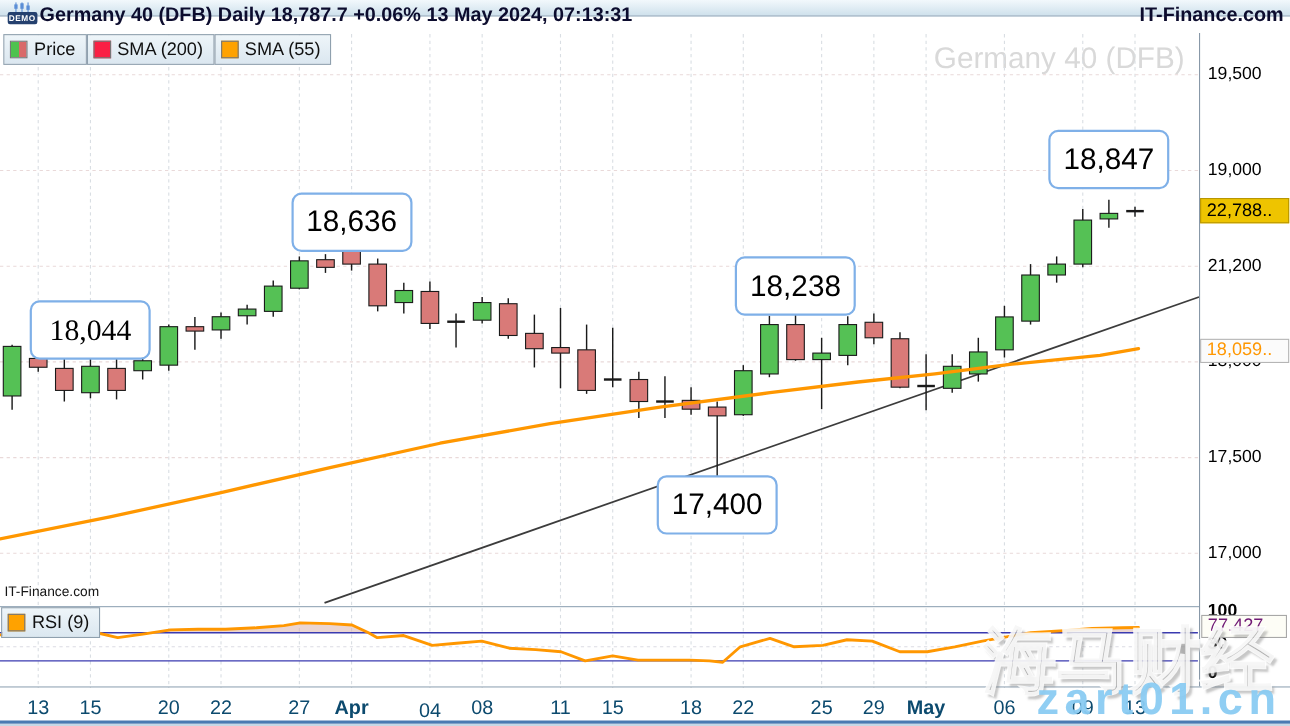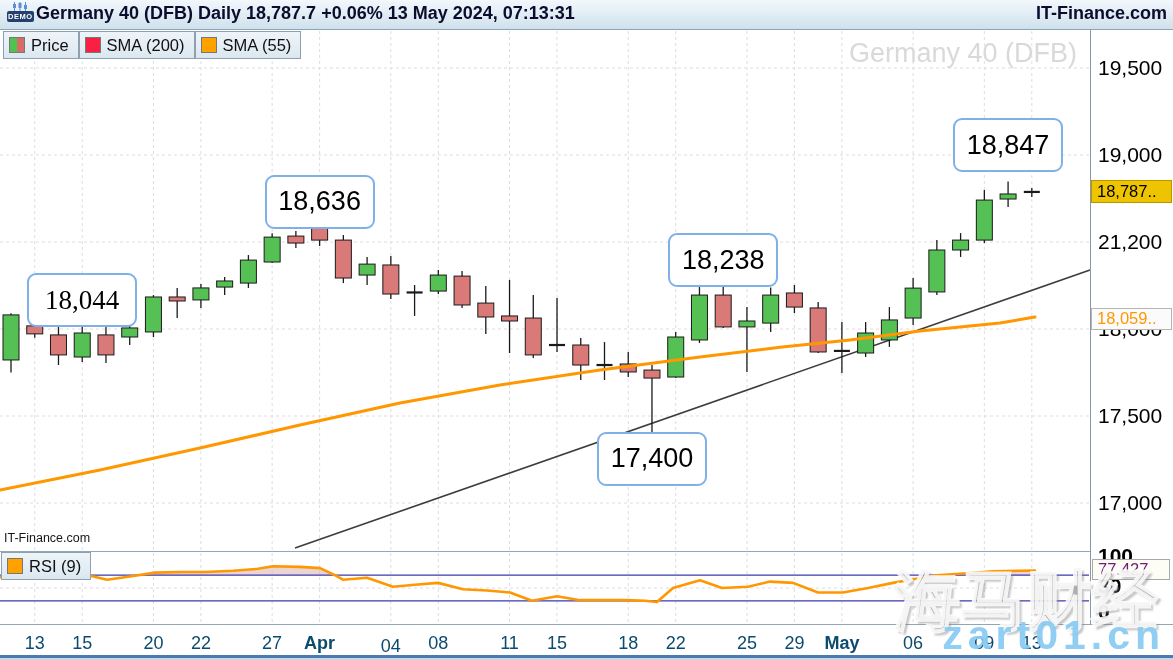--- a/index.html
+++ b/index.html
@@ -1,37 +1,37 @@
 <!DOCTYPE html>
 <html><head>
 <meta charset="utf-8">
 <style>
   html,body{margin:0;padding:0;background:#ffffff;}
   #app{position:relative;width:1173px;height:660px;overflow:hidden;background:#fff;
        font-family:"Liberation Sans",sans-serif;-webkit-font-smoothing:antialiased;}
-  #header{position:absolute;left:0;top:0;width:1173px;height:30px;
+  #header{position:absolute;left:0;top:0;width:1173px;height:15px;
           background:linear-gradient(#f2f8fc,#cfe1ec);border-bottom:1px solid #8ca4b8;
           display:flex;align-items:center;box-sizing:border-box;}
   #demo-badge{position:absolute;left:7px;top:2px;width:26px;height:26px;}
   #demo-badge .bars{display:block;margin:0 auto;}
   #demo-badge .tag{display:block;background:#24406e;color:#fff;font-size:7.5px;font-weight:bold;
                    text-align:center;border-radius:2px;padding:1px 1px;letter-spacing:.5px;}
   #title{position:absolute;left:36px;top:3px;font-size:18px;font-weight:bold;color:#0c0c2e;white-space:nowrap;}
   #brand{position:absolute;right:6px;top:3px;font-size:18px;font-weight:bold;color:#0c0c2e;}
   .chip-row{position:absolute;display:flex;z-index:30;}
   .chip{display:flex;align-items:center;gap:6px;border:1px solid #8fa0ae;
         background:linear-gradient(#eef5f9,#dbe7f0);padding:2px 9px 2px 5px;height:22px;
         font-size:16.5px;color:#101010;white-space:nowrap;}
   .swatch{width:16px;height:16px;border:1px solid #777;box-sizing:border-box;}
   svg.layer{position:absolute;left:0;top:0;z-index:10;}
   .sep{position:absolute;background:#93a6b6;z-index:25;}
   .callout{position:absolute;background:#ffffff;border:2px solid #7fb0e8;border-radius:9px;
            display:flex;align-items:center;justify-content:center;font-size:27px;color:#000;
            z-index:28;box-sizing:border-box;}
-  .axis-label{position:absolute;font-size:21px;color:#000;white-space:nowrap;z-index:26;height:22px;line-height:22px;}
+  .axis-label{position:absolute;font-size:16px;color:#000;white-space:nowrap;z-index:26;height:22px;line-height:22px;}
   .tag{position:absolute;box-sizing:border-box;font-size:16.5px;white-space:nowrap;z-index:27;
        display:flex;align-items:center;padding-left:5px;}
   .xlab{position:absolute;font-size:18px;color:#0c4a6e;transform:translateX(-50%);z-index:26;}
   #wm-chart{position:absolute;right:96px;top:38px;font-size:27px;color:#d9d9d9;z-index:5;}
   #corner-brand{position:absolute;left:4px;top:531px;font-size:12.5px;color:#151515;z-index:26;}
   #wm-cn{position:absolute;left:894px;top:556px;font-size:66px;font-weight:bold;z-index:60;
          color:rgba(158,158,158,0.60);-webkit-text-stroke:2px rgba(255,255,255,0.85);
          text-shadow:3px 3px 2px rgba(130,130,130,0.45);pointer-events:none;white-space:nowrap;}
   #wm-site{position:absolute;right:8px;top:612px;font-size:41px;font-weight:bold;z-index:60;
            color:rgba(138,203,242,0.95);letter-spacing:5px;pointer-events:none;white-space:nowrap;}
@@ -348,21 +348,21 @@
   <div id="bottom-bar1"></div>
   <div id="bottom-bar2"></div>
 
   <div id="overlay">
       <div class="axis-label" style="left: 1098px; top: 57px;">19,500</div>
       <div class="axis-label" style="left: 1098px; top: 144px; text-align: center;">19,000</div>
       <div class="axis-label" style="left: 1098px; top: 231px;">21,200</div>
       <div class="axis-label" style="left: 1098px; top: 318px;">18,000</div>
       <div class="axis-label" style="left: 1098px; top: 405px;">17,500</div>
       <div class="axis-label" style="left: 1098px; top: 492px;">17,000</div>
-      <div class="tag" style="left: 1091px; top: 179.94px; width: 81px; height: 23px; background: rgb(238, 196, 0); border: 1px solid rgb(184, 150, 0); color: rgb(0, 0, 0);">18,787..</div>
+      <div class="tag" style="left: 1091px; top: 179.94px; width: 81px; height: 23px; background: rgb(238, 196, 0); border: 1px solid rgb(184, 150, 0); color: rgb(0, 0, 0);">22,788..</div>
       <div class="tag" style="left: 1091px; top: 307.734px; width: 81px; height: 22px; background: rgb(251, 251, 251); border: 1px solid rgb(181, 181, 181); color: rgb(255, 151, 0);">18,059..</div>
       <div class="axis-label" style="left: 1098px; top: 545px; font-weight: bold;">100</div>
       <div class="axis-label" style="left: 1098px; top: 575px; font-weight: bold;">30</div>
       <div class="axis-label" style="left: 1098px; top: 601px; font-weight: bold;">0</div>
       <div class="tag" style="left: 1092px; top: 559.447px; width: 78px; height: 21px; background: rgb(253, 253, 246); border: 1px solid rgb(168, 168, 168); color: #701a75; z-index: 27;">77.427</div>
       <div class="xlab" style="left: 34.74px; top: 633px; font-weight: normal;">13</div>
       <div class="xlab" style="left: 82.22px; top: 633px; font-weight: normal;">15</div>
       <div class="xlab" style="left: 153.44px; top: 633px; font-weight: normal;">20</div>
       <div class="xlab" style="left: 200.92px; top: 633px; font-weight: normal;">22</div>
       <div class="xlab" style="left: 272.14px; top: 633px; font-weight: normal;">27</div>

